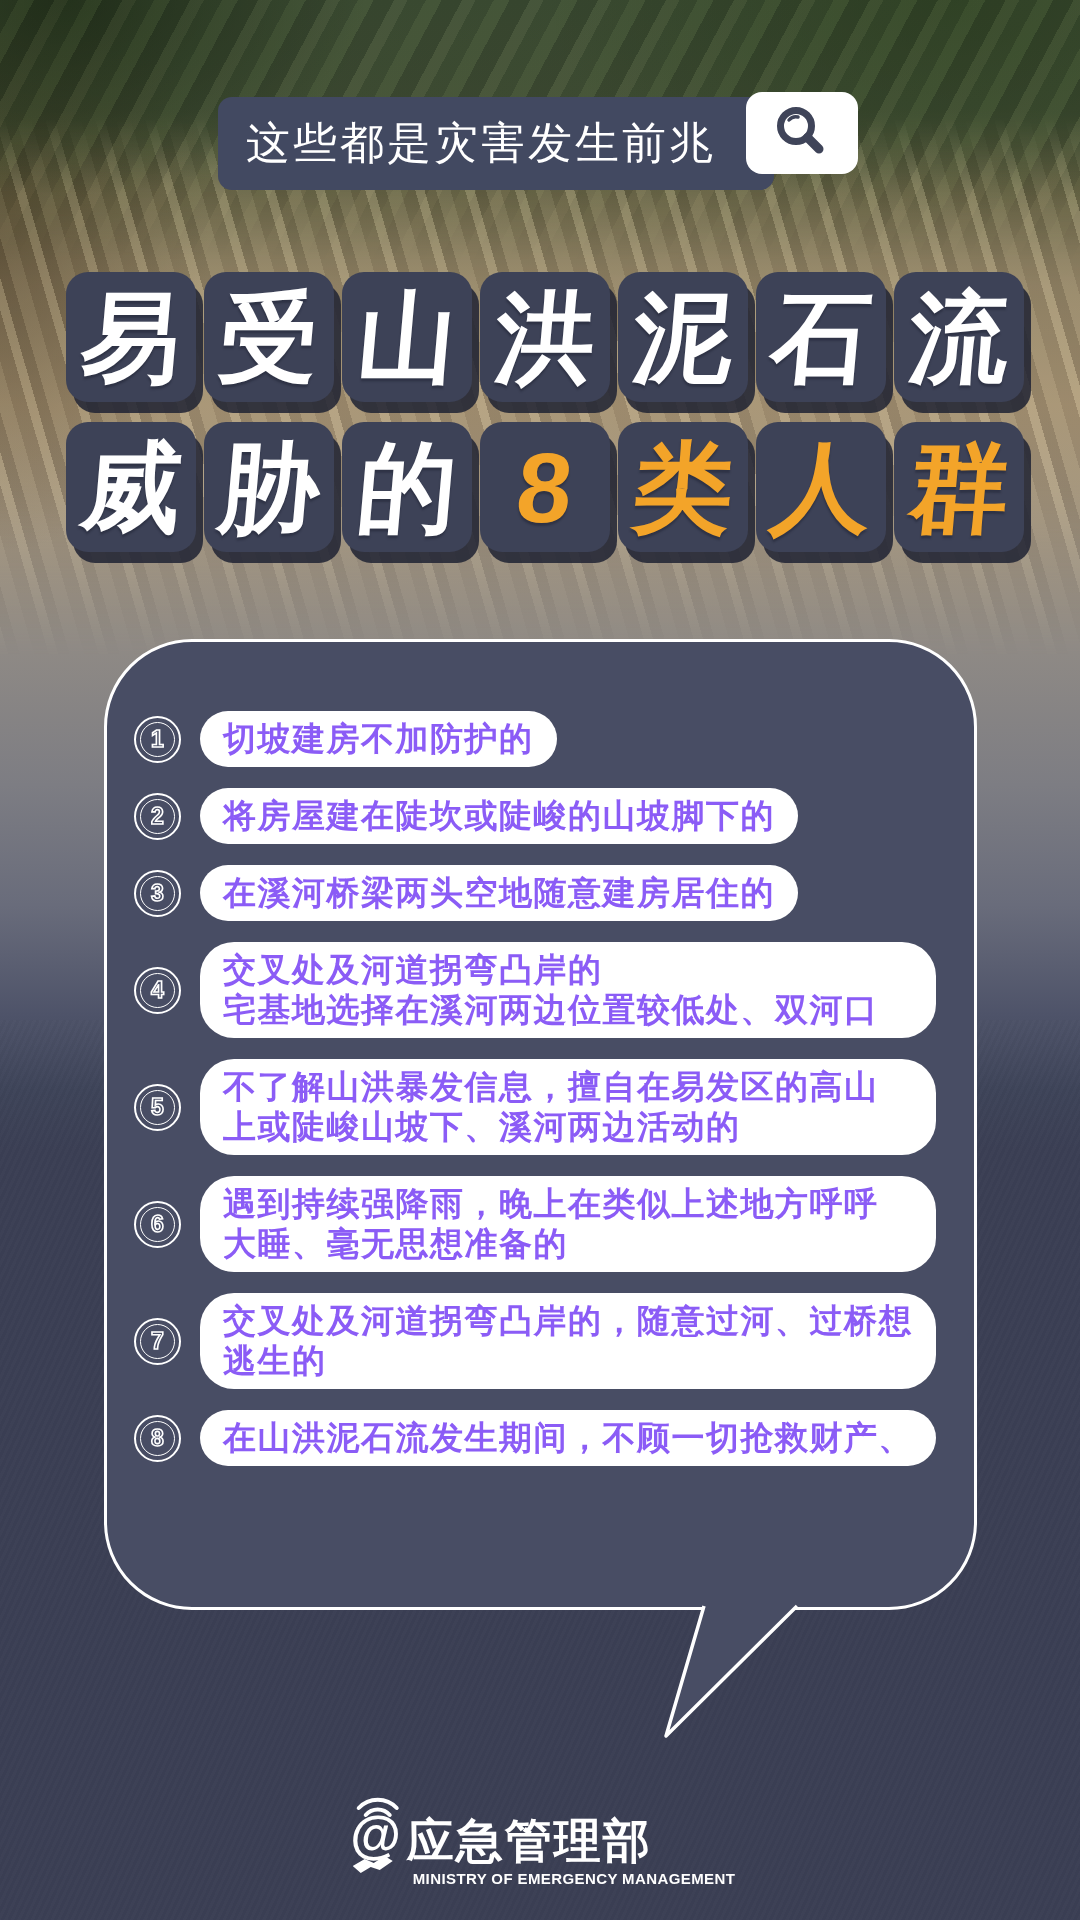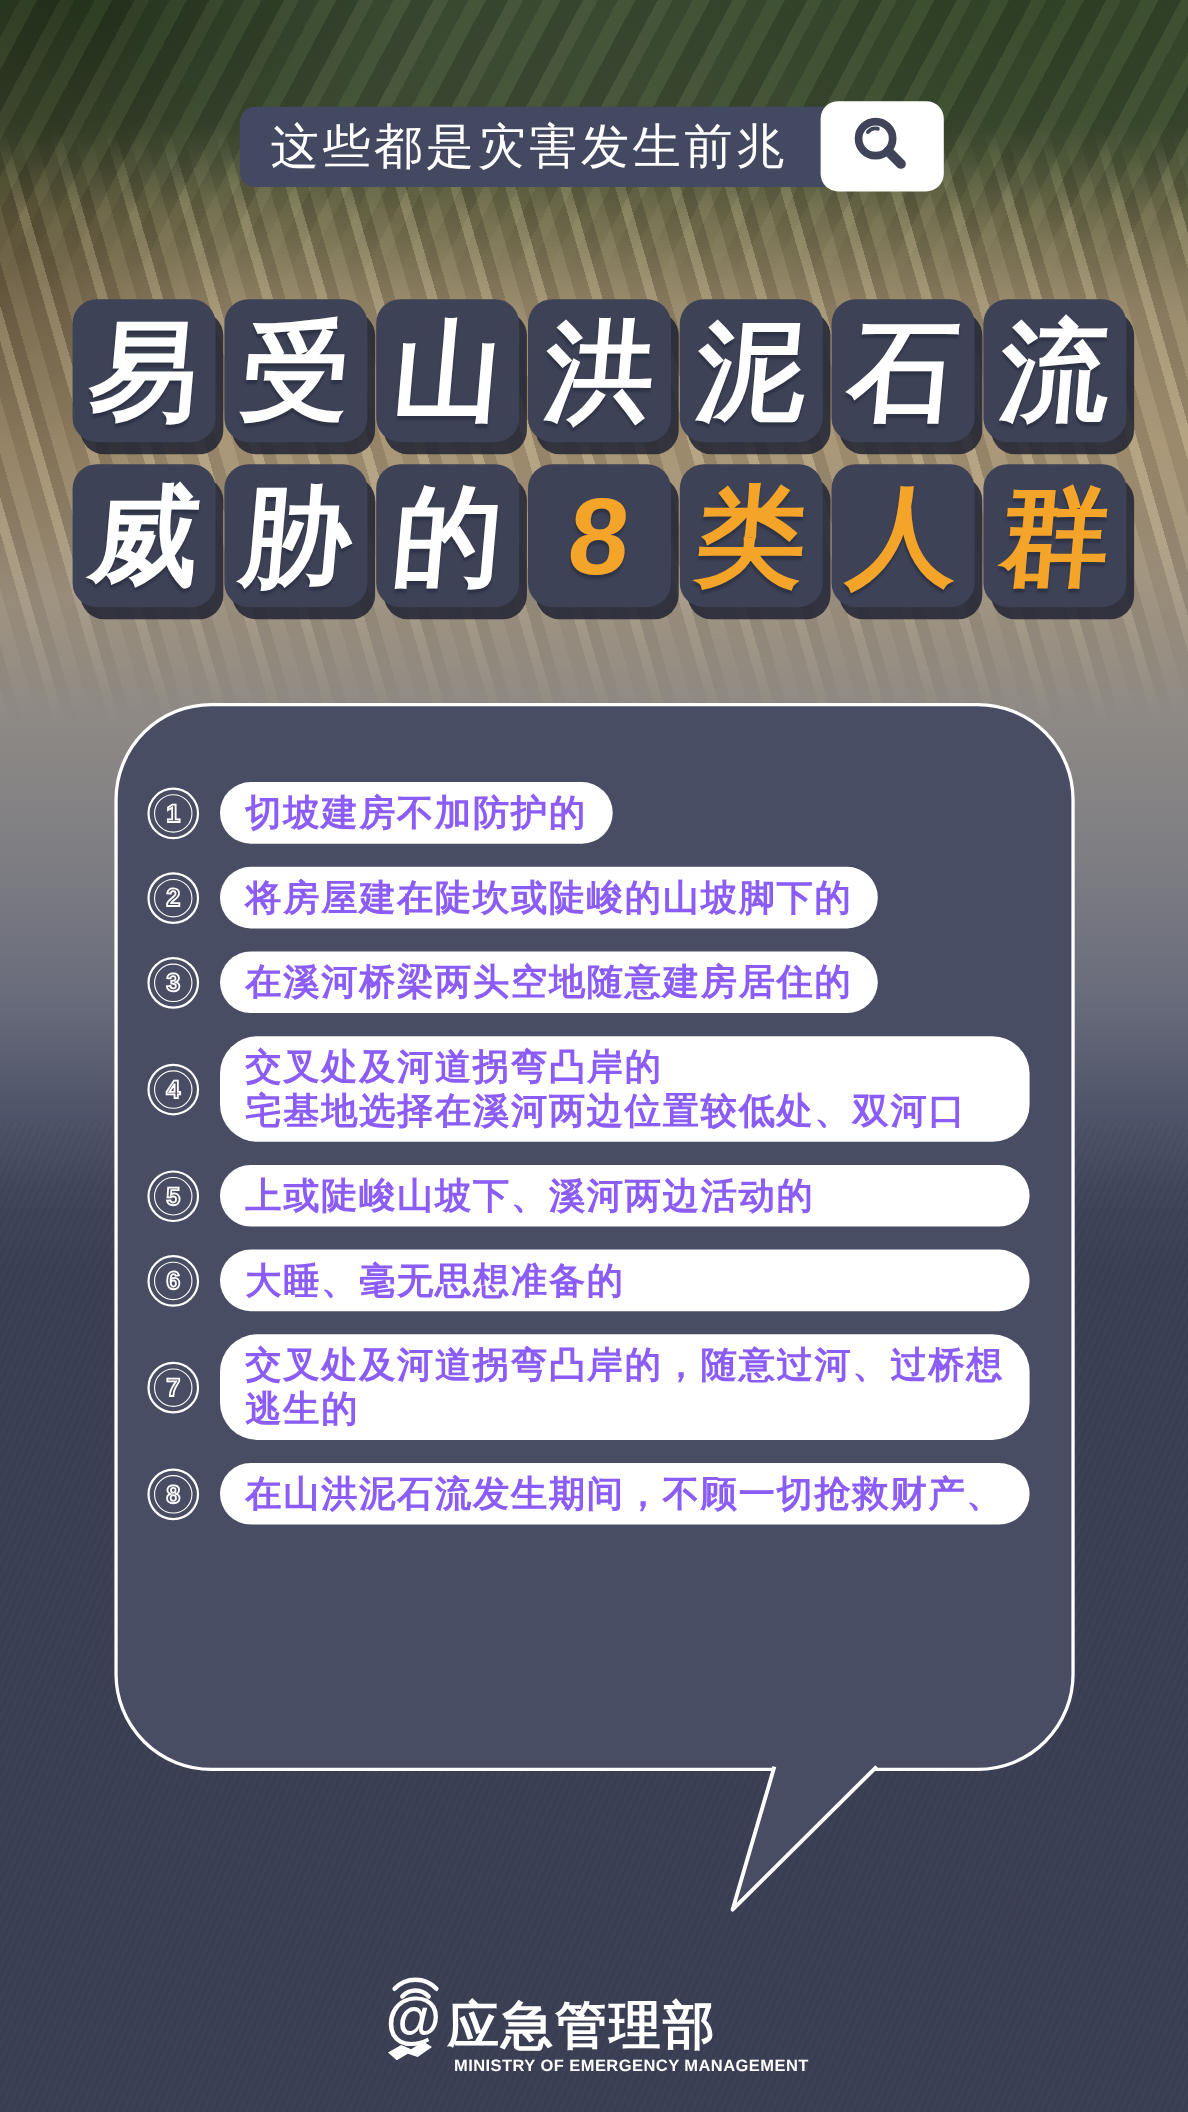--- a/index.html
+++ b/index.html
@@ -36,21 +36,21 @@
     -webkit-mask-image:linear-gradient(180deg,transparent 0,#000 14%,#000 68%,transparent 100%);
     mask-image:linear-gradient(180deg,transparent 0,#000 14%,#000 68%,transparent 100%);
   }
   .grain{
     position:absolute;left:0;top:1020px;width:1080px;height:900px;opacity:.5;
     background:repeating-linear-gradient(115deg,
       rgba(255,255,255,.02) 0 3px, rgba(0,0,0,.035) 3px 6px);
   }
   
   .banner-pill{
-    position:absolute;left:218px;top:97px;width:556px;height:73px;
+    position:absolute;left:218px;top:97px;width:556px;height:93px;
     background:#424961;border-radius:14px;
     display:flex;align-items:center;justify-content:flex-start;
     padding-left:28px;box-sizing:border-box;
   }
   .banner-pill span{
     color:#ffffff;font-size:44px;font-weight:500;letter-spacing:3px;white-space:nowrap;
   }
   .search-box{
     position:absolute;left:746px;top:92px;width:112px;height:82px;
     background:#ffffff;border-radius:16px;
@@ -227,30 +227,32 @@
             <span class="line">宅基地选择在溪河两边位置较低处、双河口</span>
           </div>
         </div>
         <div class="item">
           <div class="num-badge">
             <div class="num-inner">
               <span class="num-digit">5</span>
             </div>
           </div>
           <div class="pill wide">
+            <span class="line">不了解山洪暴发信息，擅自在易发区的高山</span>
             <span class="line">上或陡峻山坡下、溪河两边活动的</span>
           </div>
         </div>
         <div class="item">
           <div class="num-badge">
             <div class="num-inner">
               <span class="num-digit">6</span>
             </div>
           </div>
           <div class="pill wide">
+            <span class="line">遇到持续强降雨，晚上在类似上述地方呼呼</span>
             <span class="line">大睡、毫无思想准备的</span>
           </div>
         </div>
         <div class="item">
           <div class="num-badge">
             <div class="num-inner">
               <span class="num-digit">7</span>
             </div>
           </div>
           <div class="pill wide">

